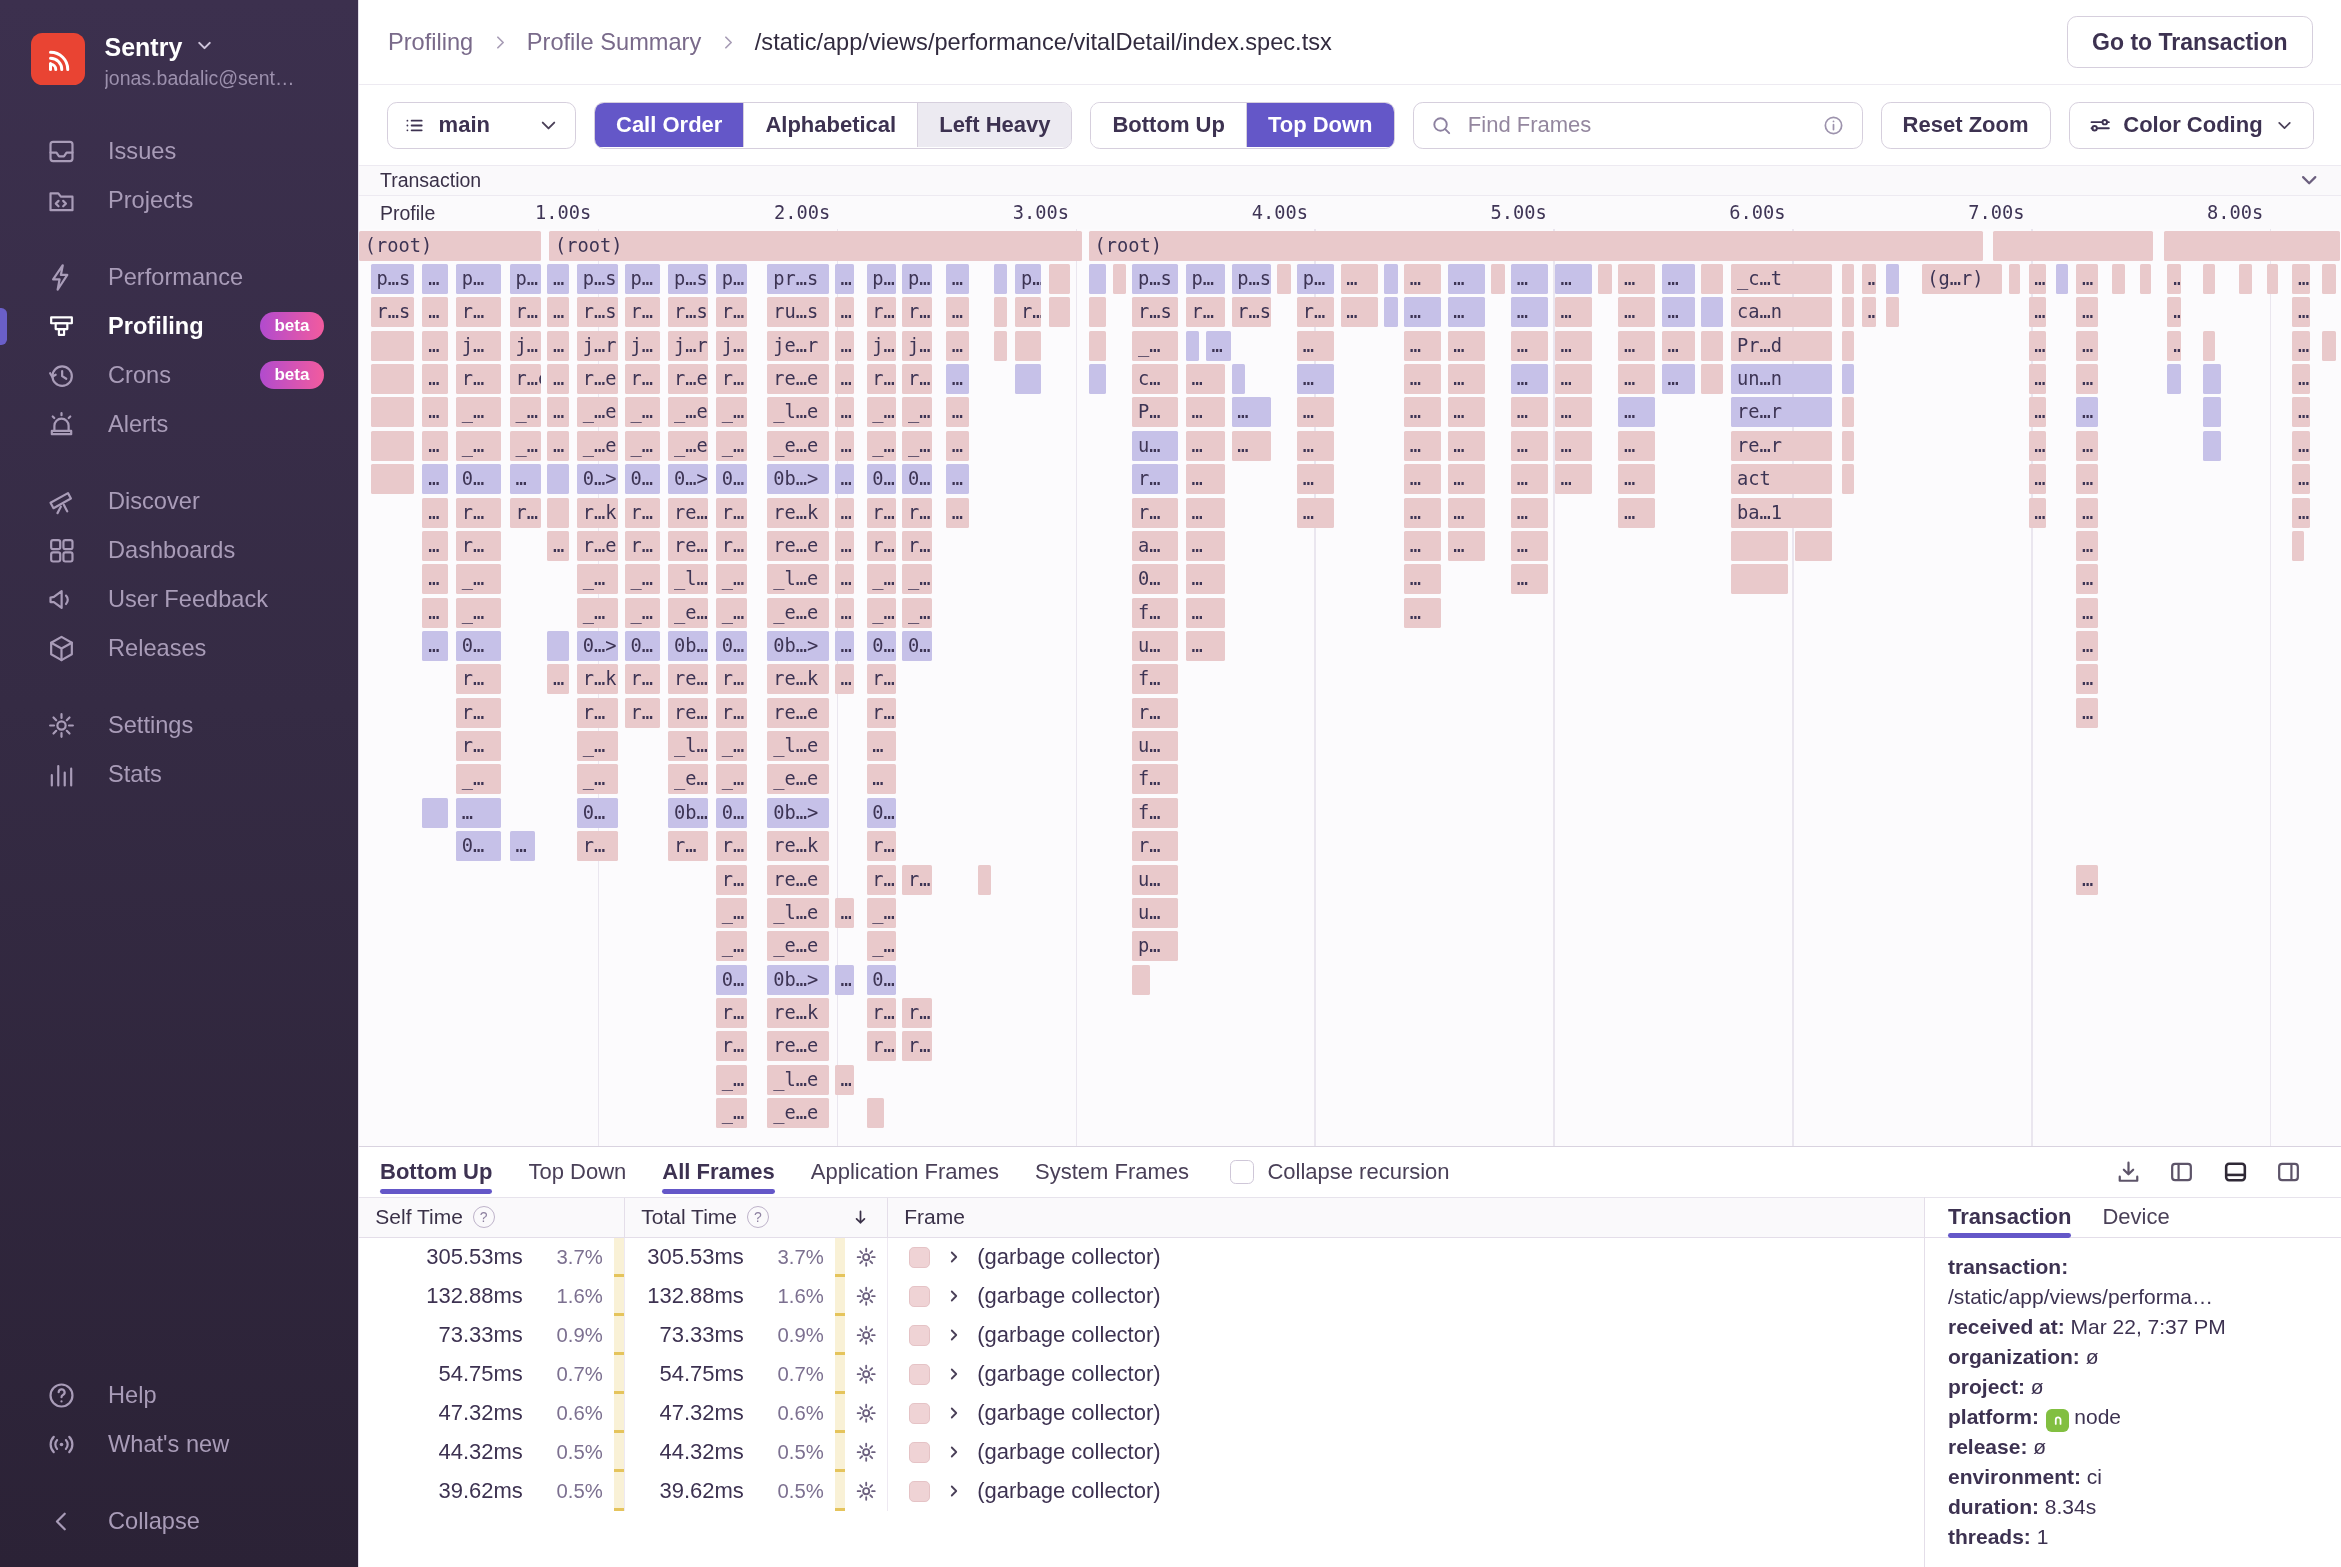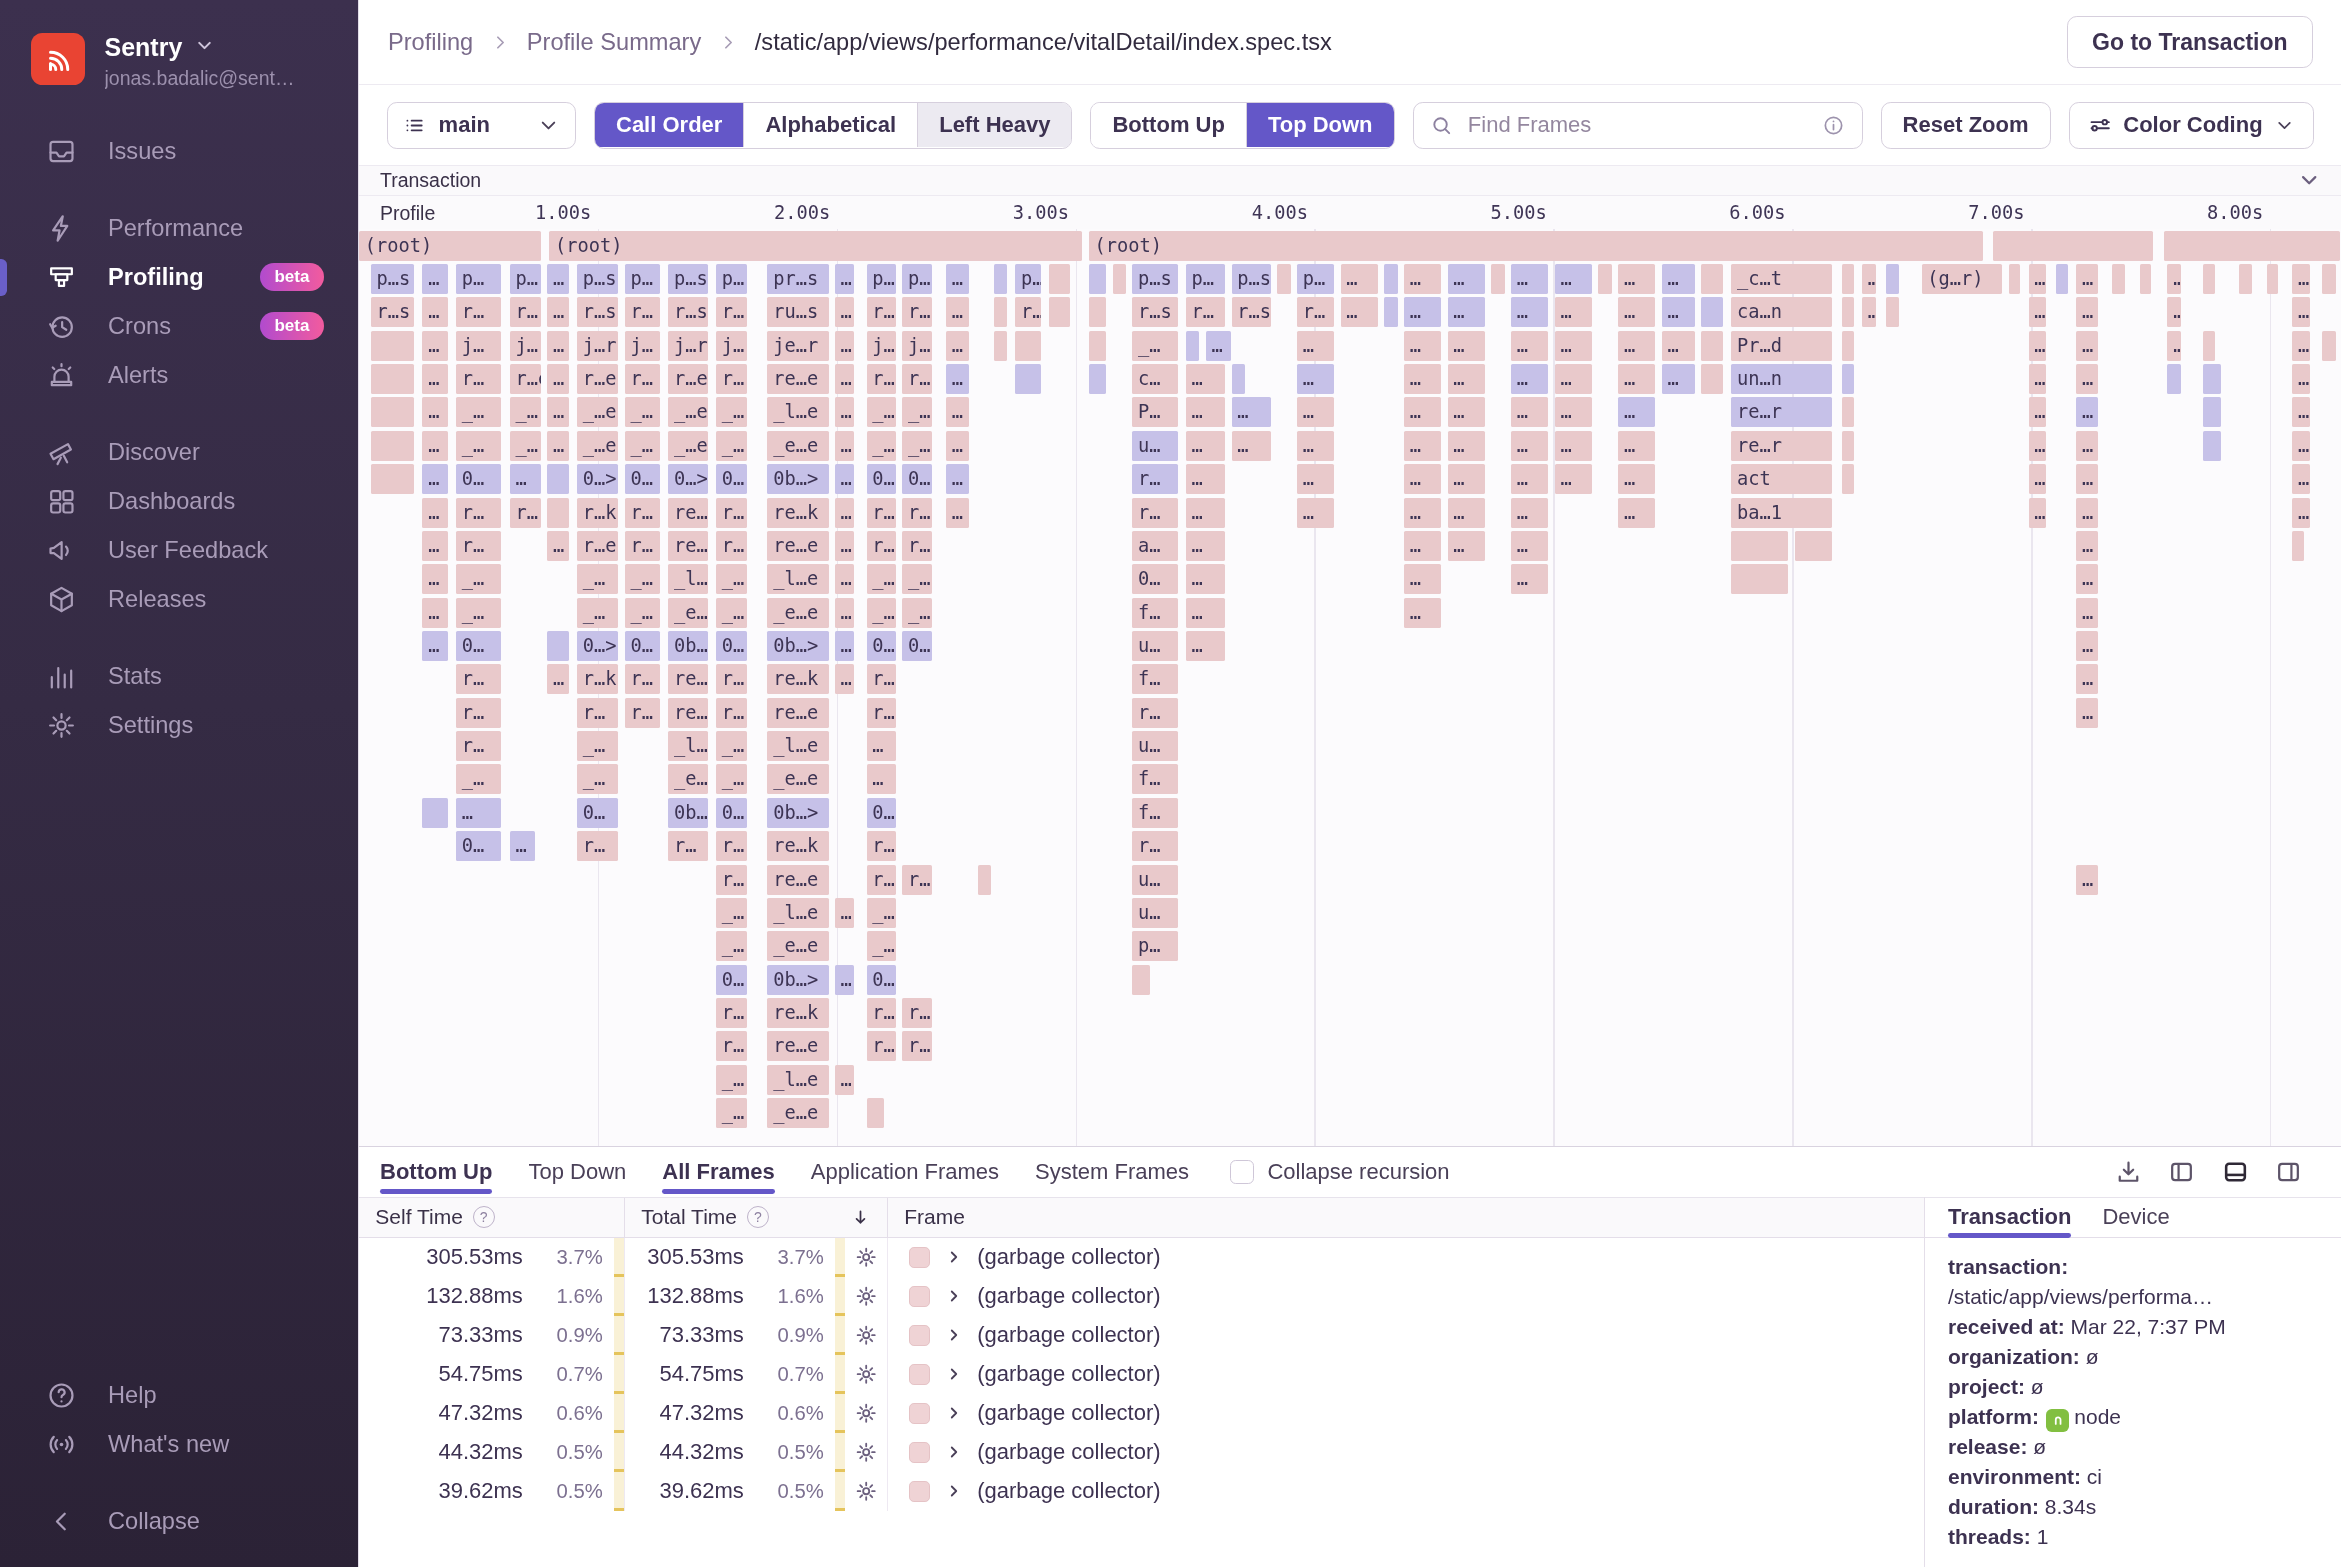--- a/index.html
+++ b/index.html
@@ -153,20 +153,29 @@
         <div class="nav-group">
           <div class="nav-item">
             <span class="nicon">
               <svg viewBox="0 0 24 24" fill="none" stroke="currentColor" stroke-width="1.7" stroke-linecap="round" stroke-linejoin="round">
                 <rect x="3.5" y="4.5" width="17" height="15" rx="2"></rect>
                 <path d="M3.5 12.8h4.6l2 3h3.8l2-3h4.6"></path>
               </svg>
             </span>
             <span>Issues</span>
           </div>
+          <div class="nav-item">
+            <span class="nicon">
+              <svg viewBox="0 0 24 24" fill="none" stroke="currentColor" stroke-width="1.7" stroke-linecap="round" stroke-linejoin="round">
+                <path d="M3.5 6.5h6l2 2.5h9v10.5h-17z"></path>
+                <path d="M9.7 12.3l-2.1 2.1 2.1 2.1M13.3 12.3l2.1 2.1-2.1 2.1"></path>
+              </svg>
+            </span>
+            <span>Projects</span>
+          </div>
         </div>
         <div class="nav-group">
           <div class="nav-item">
             <span class="nicon">
               <svg viewBox="0 0 24 24" fill="none" stroke="currentColor" stroke-width="1.7" stroke-linecap="round" stroke-linejoin="round">
                 <path d="M13 2.5L5.5 13.5h5l-1.5 8L16.5 10h-5z"></path>
               </svg>
             </span>
             <span>Performance</span>
           </div>
@@ -241,33 +250,33 @@
                 <path d="M4 7.5l8 4.5 8-4.5M12 12v9"></path>
               </svg>
             </span>
             <span>Releases</span>
           </div>
         </div>
         <div class="nav-group">
           <div class="nav-item">
             <span class="nicon">
               <svg viewBox="0 0 24 24" fill="none" stroke="currentColor" stroke-width="1.7" stroke-linecap="round" stroke-linejoin="round">
-                <path d="M4.5 20.5v-8M9.5 20.5v-15M14.5 20.5v-10M19.5 20.5v-13"></path>
-              </svg>
-            </span>
-            <span>Stats</span>
-          </div>
-          <div class="nav-item">
-            <span class="nicon">
-              <svg viewBox="0 0 24 24" fill="none" stroke="currentColor" stroke-width="1.7" stroke-linecap="round" stroke-linejoin="round">
                 <circle cx="12" cy="12" r="3.2"></circle>
                 <path d="M12 3.2v3M12 17.8v3M3.2 12h3M17.8 12h3M5.8 5.8l2.1 2.1M18.2 5.8l-2.1 2.1M5.8 18.2l2.1-2.1M18.2 18.2l-2.1-2.1"></path>
               </svg>
             </span>
             <span>Settings</span>
+          </div>
+          <div class="nav-item">
+            <span class="nicon">
+              <svg viewBox="0 0 24 24" fill="none" stroke="currentColor" stroke-width="1.7" stroke-linecap="round" stroke-linejoin="round">
+                <path d="M4.5 20.5v-8M9.5 20.5v-15M14.5 20.5v-10M19.5 20.5v-13"></path>
+              </svg>
+            </span>
+            <span>Stats</span>
           </div>
         </div>
       </nav>
     <div class="nav-footer" id="nav-footer">
         <div class="nav-group">
           <div class="nav-item">
             <span class="nicon">
               <svg viewBox="0 0 24 24" fill="none" stroke="currentColor" stroke-width="1.7" stroke-linecap="round" stroke-linejoin="round">
                 <circle cx="12" cy="12" r="8.5"></circle>
                 <path d="M9.8 9.5a2.3 2.3 0 1 1 3.3 2.1c-.8.4-1.1.9-1.1 1.7"></path>

